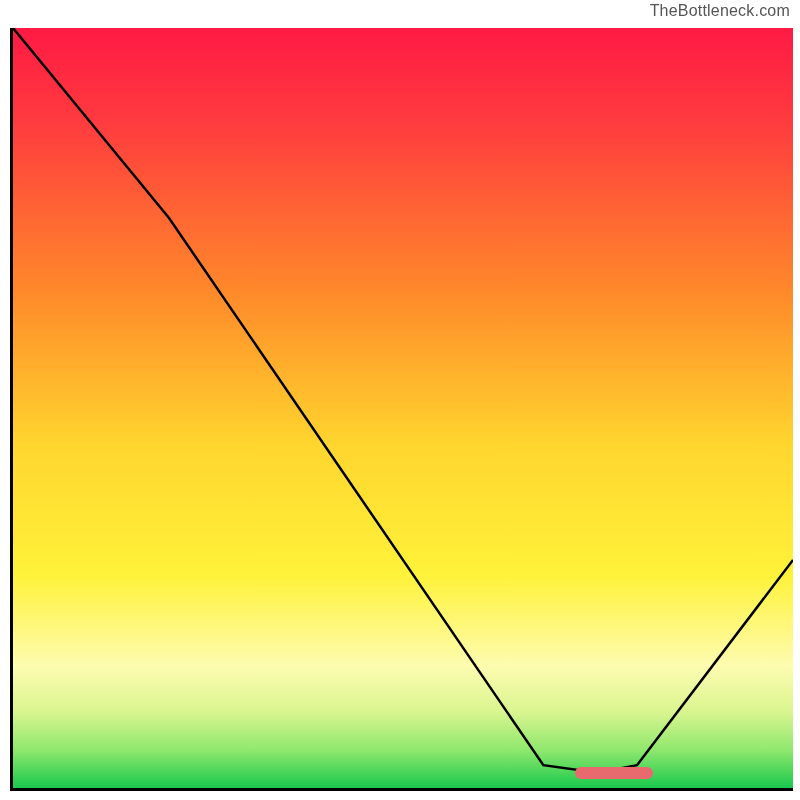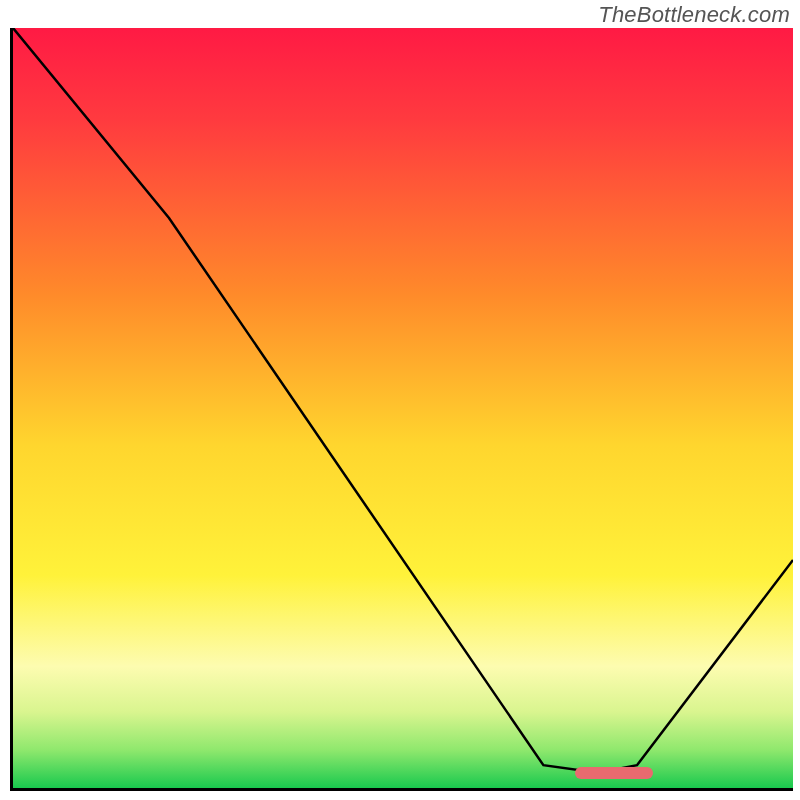--- a/index.html
+++ b/index.html
@@ -9,25 +9,24 @@
     height: 800px;
     background: #ffffff;
     font-family: Arial, Helvetica, sans-serif;
     position: relative;
   }
   .watermark {
     position: absolute;
     top: 2px;
     right: 10px;
     color: #555;
-    font-size: 22px;
+    font-size: 16px;
     font-weight: 500;
     z-index: 10;
     letter-spacing: 0.2px;
-    font-style: italic;
   }
   .plot-frame {
     position: absolute;
     left: 10px;
     top: 28px;
     width: 780px;
     height: 760px;
     border-left: 3px solid #000;
     border-bottom: 3px solid #000;
     overflow: hidden;

